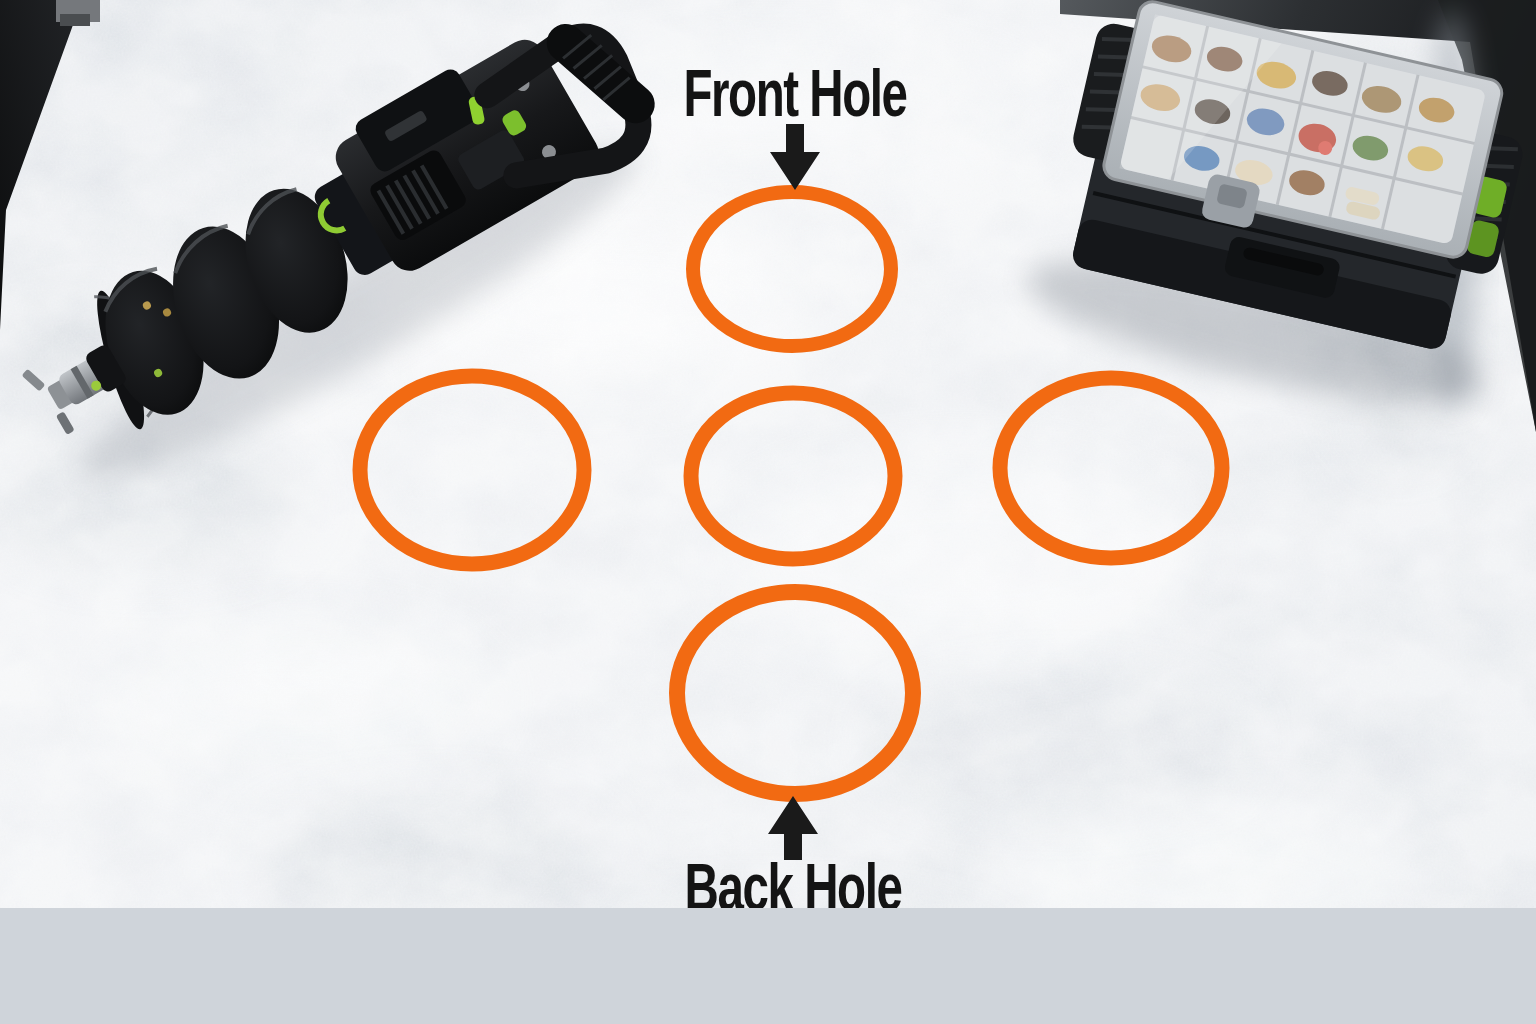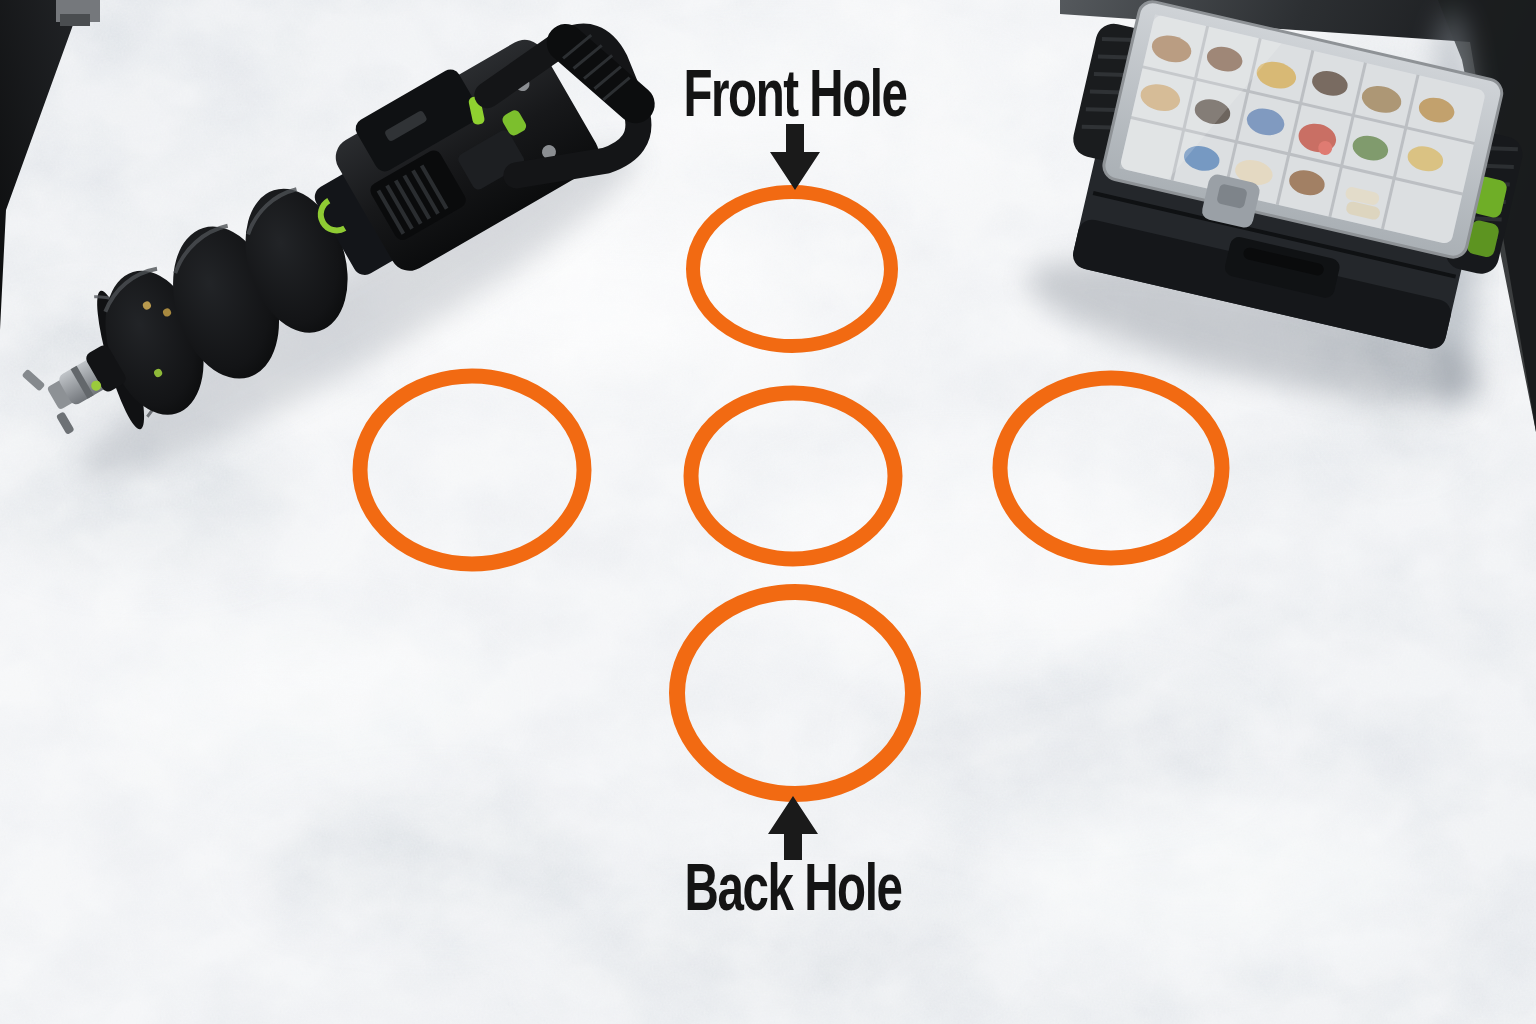--- a/index.html
+++ b/index.html
@@ -1,16 +1,16 @@
 <!DOCTYPE html>
 <html><head>
 <meta charset="utf-8">
 <style>
   html,body{margin:0;padding:0;background:#cfd4da;}
-  .stage{position:relative;width:1536px;height:1024px;overflow:hidden;
+  .stage{position:relative;width:1536px;height:908px;overflow:hidden;
          font-family:"Liberation Sans", sans-serif;background:#e8ebef;}
   .stage svg.scene{position:absolute;left:0;top:0;width:1536px;height:1024px;display:block;}
   .hole-label{position:absolute;color:#141414;font-weight:700;font-size:66px;line-height:1;
               letter-spacing:-2px;white-space:nowrap;transform:translateX(-50%) scaleX(0.72);
               transform-origin:center top;}
   .hole-label.front{left:795px;top:60px;}
   .hole-label.back{left:793px;top:854px;}
 </style>
 </head>
 <body>

